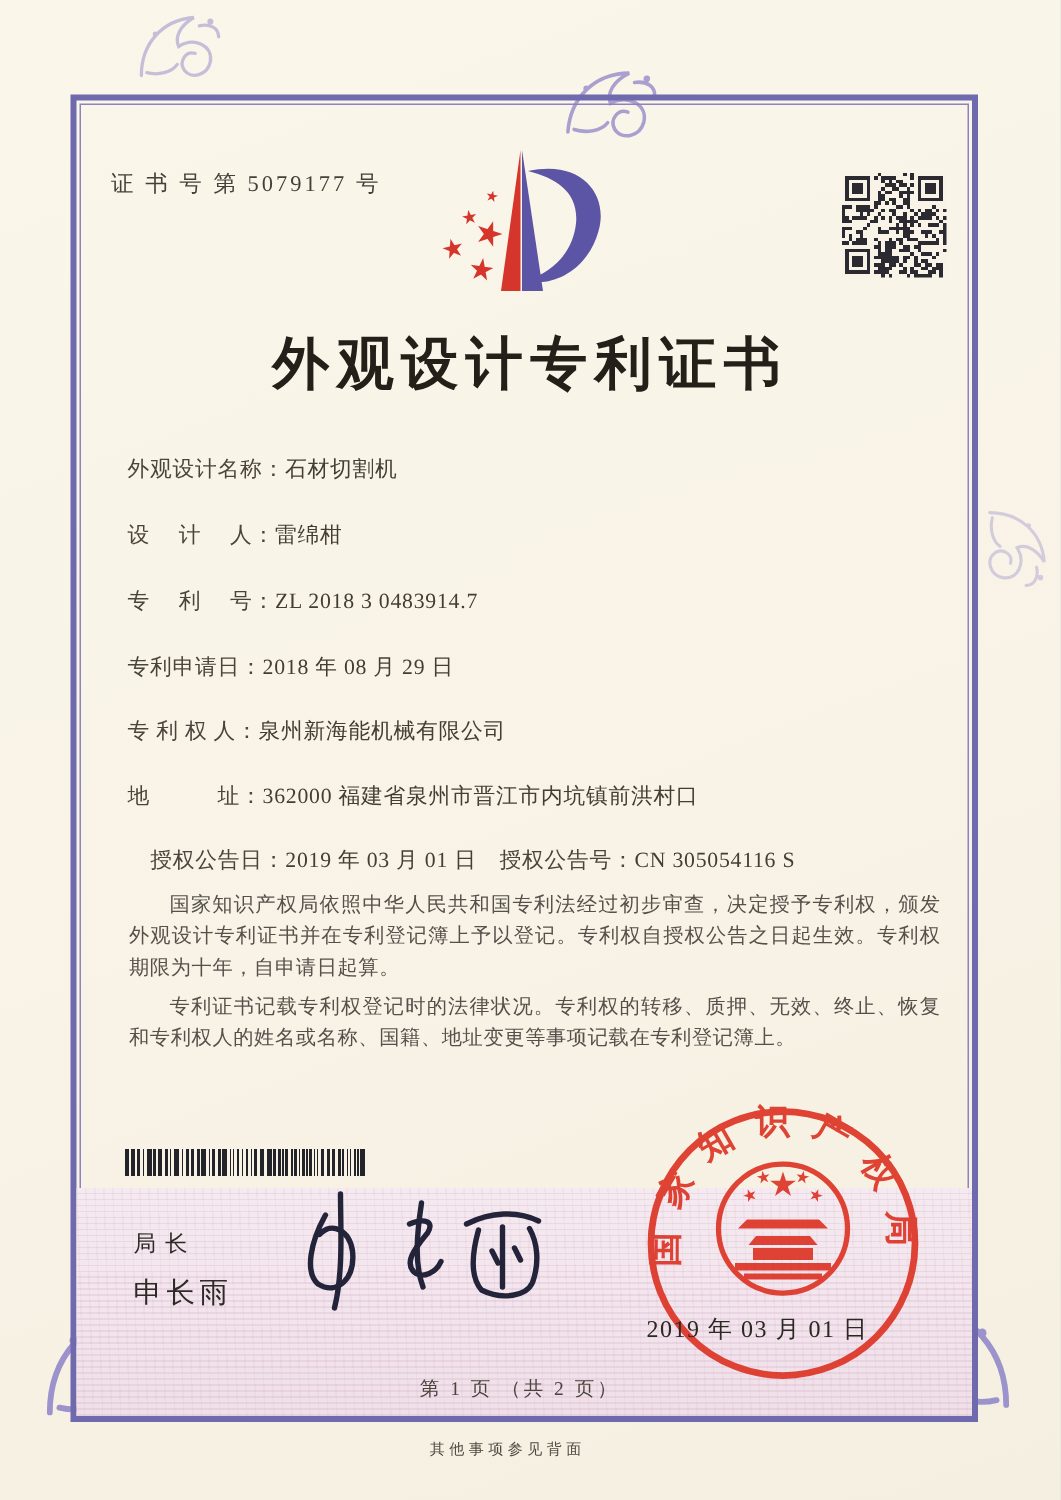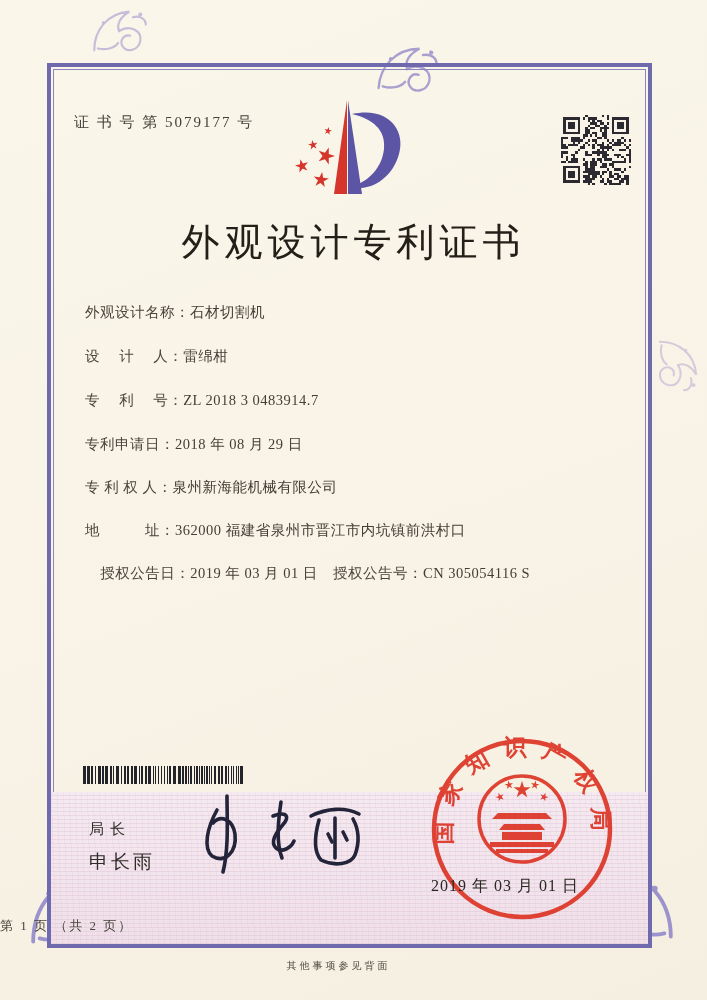--- a/index.html
+++ b/index.html
@@ -15,21 +15,21 @@
   .frame::before{
     content:"";position:absolute;inset:2px;border:1px solid #8b84bf;pointer-events:none;
   }
   .cert-no{
     position:absolute;left:74px;top:113px;font-size:15px;letter-spacing:2px;color:#45403a;
   }
   .logo{position:absolute;left:268px;top:94px;width:152px;height:120px;}
   .qr{position:absolute;left:561px;top:115px;width:70px;height:70px;}
   .title{
     position:absolute;left:0;right:0;top:217px;text-align:center;
-    font-size:38px;font-weight:400;letter-spacing:5px;color:#242019;
+    font-size:38px;font-weight:700;letter-spacing:5px;color:#242019;
   }
   .fields{position:absolute;left:85px;top:0;width:545px;font-size:14.5px;color:#4a443c;}
   .frow{position:absolute;left:0;white-space:nowrap;letter-spacing:0.5px;text-align:center;}
   .frow .flabel{color:#4a443c;}
   .frow .fvalue{color:#433d35;}
   .pair1{display:inline-block;width:248px;}
   .paras{
     position:absolute;left:86px;top:592px;width:541px;
     font-size:13.5px;line-height:21px;color:#55504a;text-align:justify;letter-spacing:0.4px;
   }
@@ -40,21 +40,21 @@
     background:
       repeating-linear-gradient(0deg, rgba(201,150,184,.20) 0 1px, rgba(0,0,0,0) 1px 4px),
       repeating-linear-gradient(88deg, rgba(0,0,0,0) 0 5px, rgba(201,150,184,.10) 5px 6px),
       linear-gradient(180deg,#f5eaf0 0%,#f2e4ec 60%,#efe0e8 100%);
   }
   .signer-title{position:absolute;left:89px;top:820px;font-size:15px;letter-spacing:6px;color:#2e2a26;}
   .signer-name{position:absolute;left:89px;top:849px;font-size:19px;letter-spacing:3px;color:#2e2a26;}
   .signature{position:absolute;left:185px;top:790px;width:195px;height:88px;}
   .seal{position:absolute;left:426px;top:733px;width:192px;height:192px;opacity:.93;}
   .seal-date{position:absolute;left:431px;top:876px;font-size:16px;color:#2b2721;letter-spacing:1px;}
-  .page-number{position:absolute;left:0;right:40px;top:917px;font-size:13px;color:#4a443c;letter-spacing:2px;}
+  .page-number{position:absolute;left:0;right:40px;top:917px;text-align:center;font-size:13px;color:#4a443c;letter-spacing:2px;padding-left:26px;}
   .footer-note{position:absolute;left:0;right:30px;top:959px;text-align:center;font-size:10px;color:#4f4942;letter-spacing:3px;}
   .orn{position:absolute;pointer-events:none;}
 </style>
 </head>
 <body>
 
 <div class="page">
 
   <svg width="0" height="0" style="position:absolute">
     <defs>
@@ -416,20 +416,24 @@
       <span class="flabel">专 利 权 人：</span><span class="fvalue">泉州新海能机械有限公司</span>
     </div>
     <div class="frow" style="top:521px">
       <span class="flabel">地　　　址：</span><span class="fvalue">362000 福建省泉州市晋江市内坑镇前洪村口</span>
     </div>
     <div class="frow" style="top:564px">
       <span class="pair1"><span class="flabel">授权公告日：</span><span class="fvalue">2019 年 03 月 01 日</span></span><span><span class="flabel">授权公告号：</span><span class="fvalue">CN 305054116 S</span></span>
     </div>
   </div>
 
+  <div class="paras">
+    <p>国家知识产权局依照中华人民共和国专利法经过初步审查，决定授予专利权，颁发外观设计专利证书并在专利登记簿上予以登记。专利权自授权公告之日起生效。专利权期限为十年，自申请日起算。</p>
+    <p>专利证书记载专利权登记时的法律状况。专利权的转移、质押、无效、终止、恢复和专利权人的姓名或名称、国籍、地址变更等事项记载在专利登记簿上。</p>
+  </div>
 
   <div class="pink-band"></div>
 
   <svg class="barcode" viewBox="0 0 162 18" preserveAspectRatio="none" shape-rendering="crispEdges">
     <g id="bar-g" fill="#23232a">
         <rect x="0" y="0" width="3" height="18"></rect>
         <rect x="4" y="0" width="3" height="18"></rect>
         <rect x="8" y="0" width="2" height="18"></rect>
         <rect x="12" y="0" width="1" height="18"></rect>
         <rect x="15" y="0" width="3" height="18"></rect>

